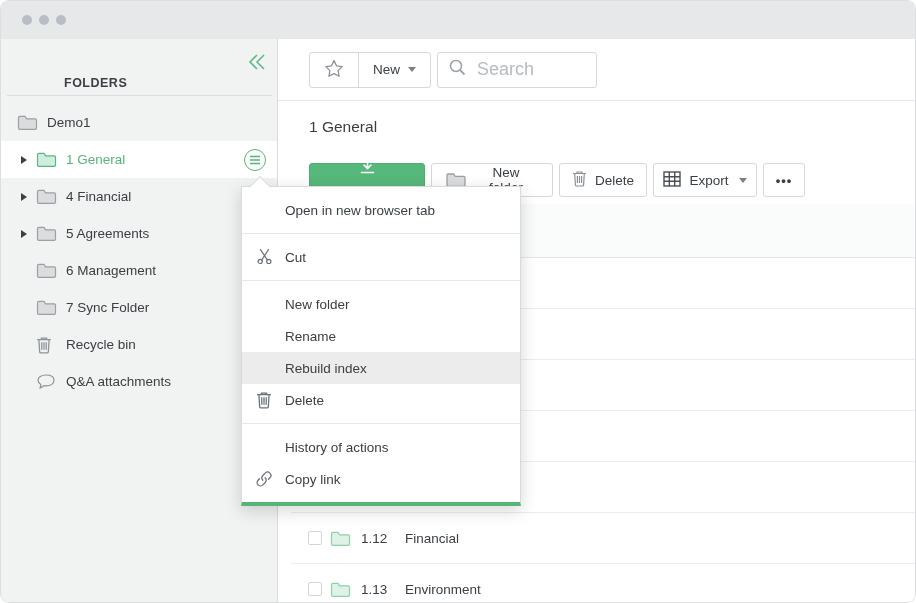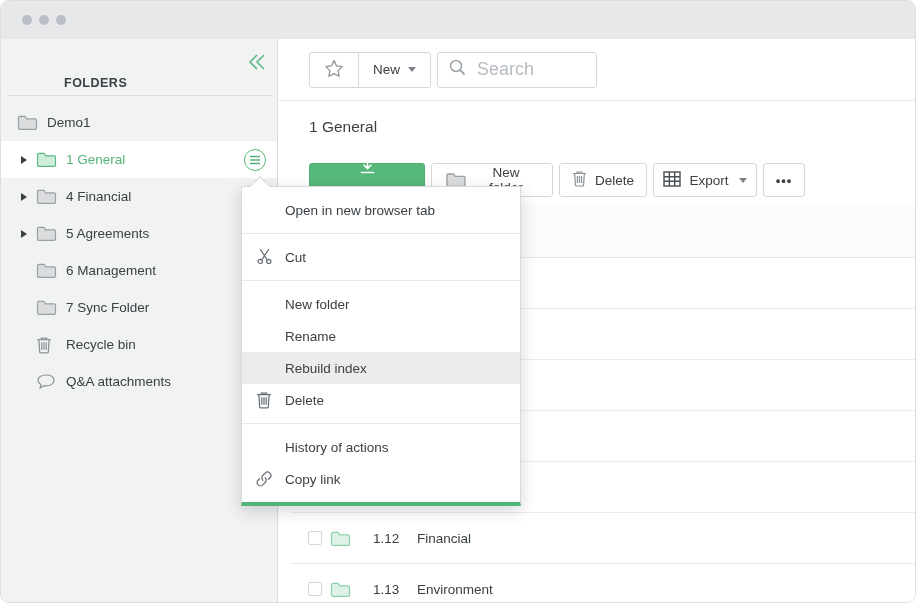--- a/index.html
+++ b/index.html
@@ -55,21 +55,21 @@
   .abtn.green{background:#57b87b;border-color:#4daf70;color:#fff;flex-direction:column;}
   .abtn .caret{margin-left:2px;}
   .more-dots{letter-spacing:1px;font-weight:700;color:#3b4045;font-size:13px;}
   
   .list{margin:7px 0 0 13px;}
   .list-header{height:54px;background:#fafbfb;border-bottom:1px solid #e4e6e7;}
   .row{height:51px;border-bottom:1px solid #ececec;display:flex;align-items:center;
     padding-left:17px;font-size:13.5px;color:#3b4045;cursor:pointer;}
   .checkbox{width:14px;height:14px;border:1px solid #d3d6d8;border-radius:2px;background:#fff;flex:none;cursor:pointer;}
   .row .s-icon{margin-left:8px;}
-  .row .idx{width:34px;margin-left:22px;flex:none;}
+  .row .idx{width:34px;margin-left:10px;flex:none;}
   .row .nm{margin-left:10px;}
   
   .context-menu{position:absolute;left:240px;top:185px;width:280px;background:#fff;
     border:1px solid #d8dadb;border-bottom:4px solid #55b578;
     box-shadow:0 5px 16px rgba(0,0,0,.16);z-index:20;}
   .menu-arrow{position:absolute;top:-8px;left:11px;width:14px;height:14px;background:#fff;
     transform:rotate(45deg);border-left:1px solid #d8dadb;border-top:1px solid #d8dadb;}
   .menu-section{padding:7px 0;}
   .menu-section + .menu-section{border-top:1px solid #e7e8e9;text-align:center;}
   .menu-item{position:relative;height:32px;display:flex;align-items:center;padding-left:43px;

